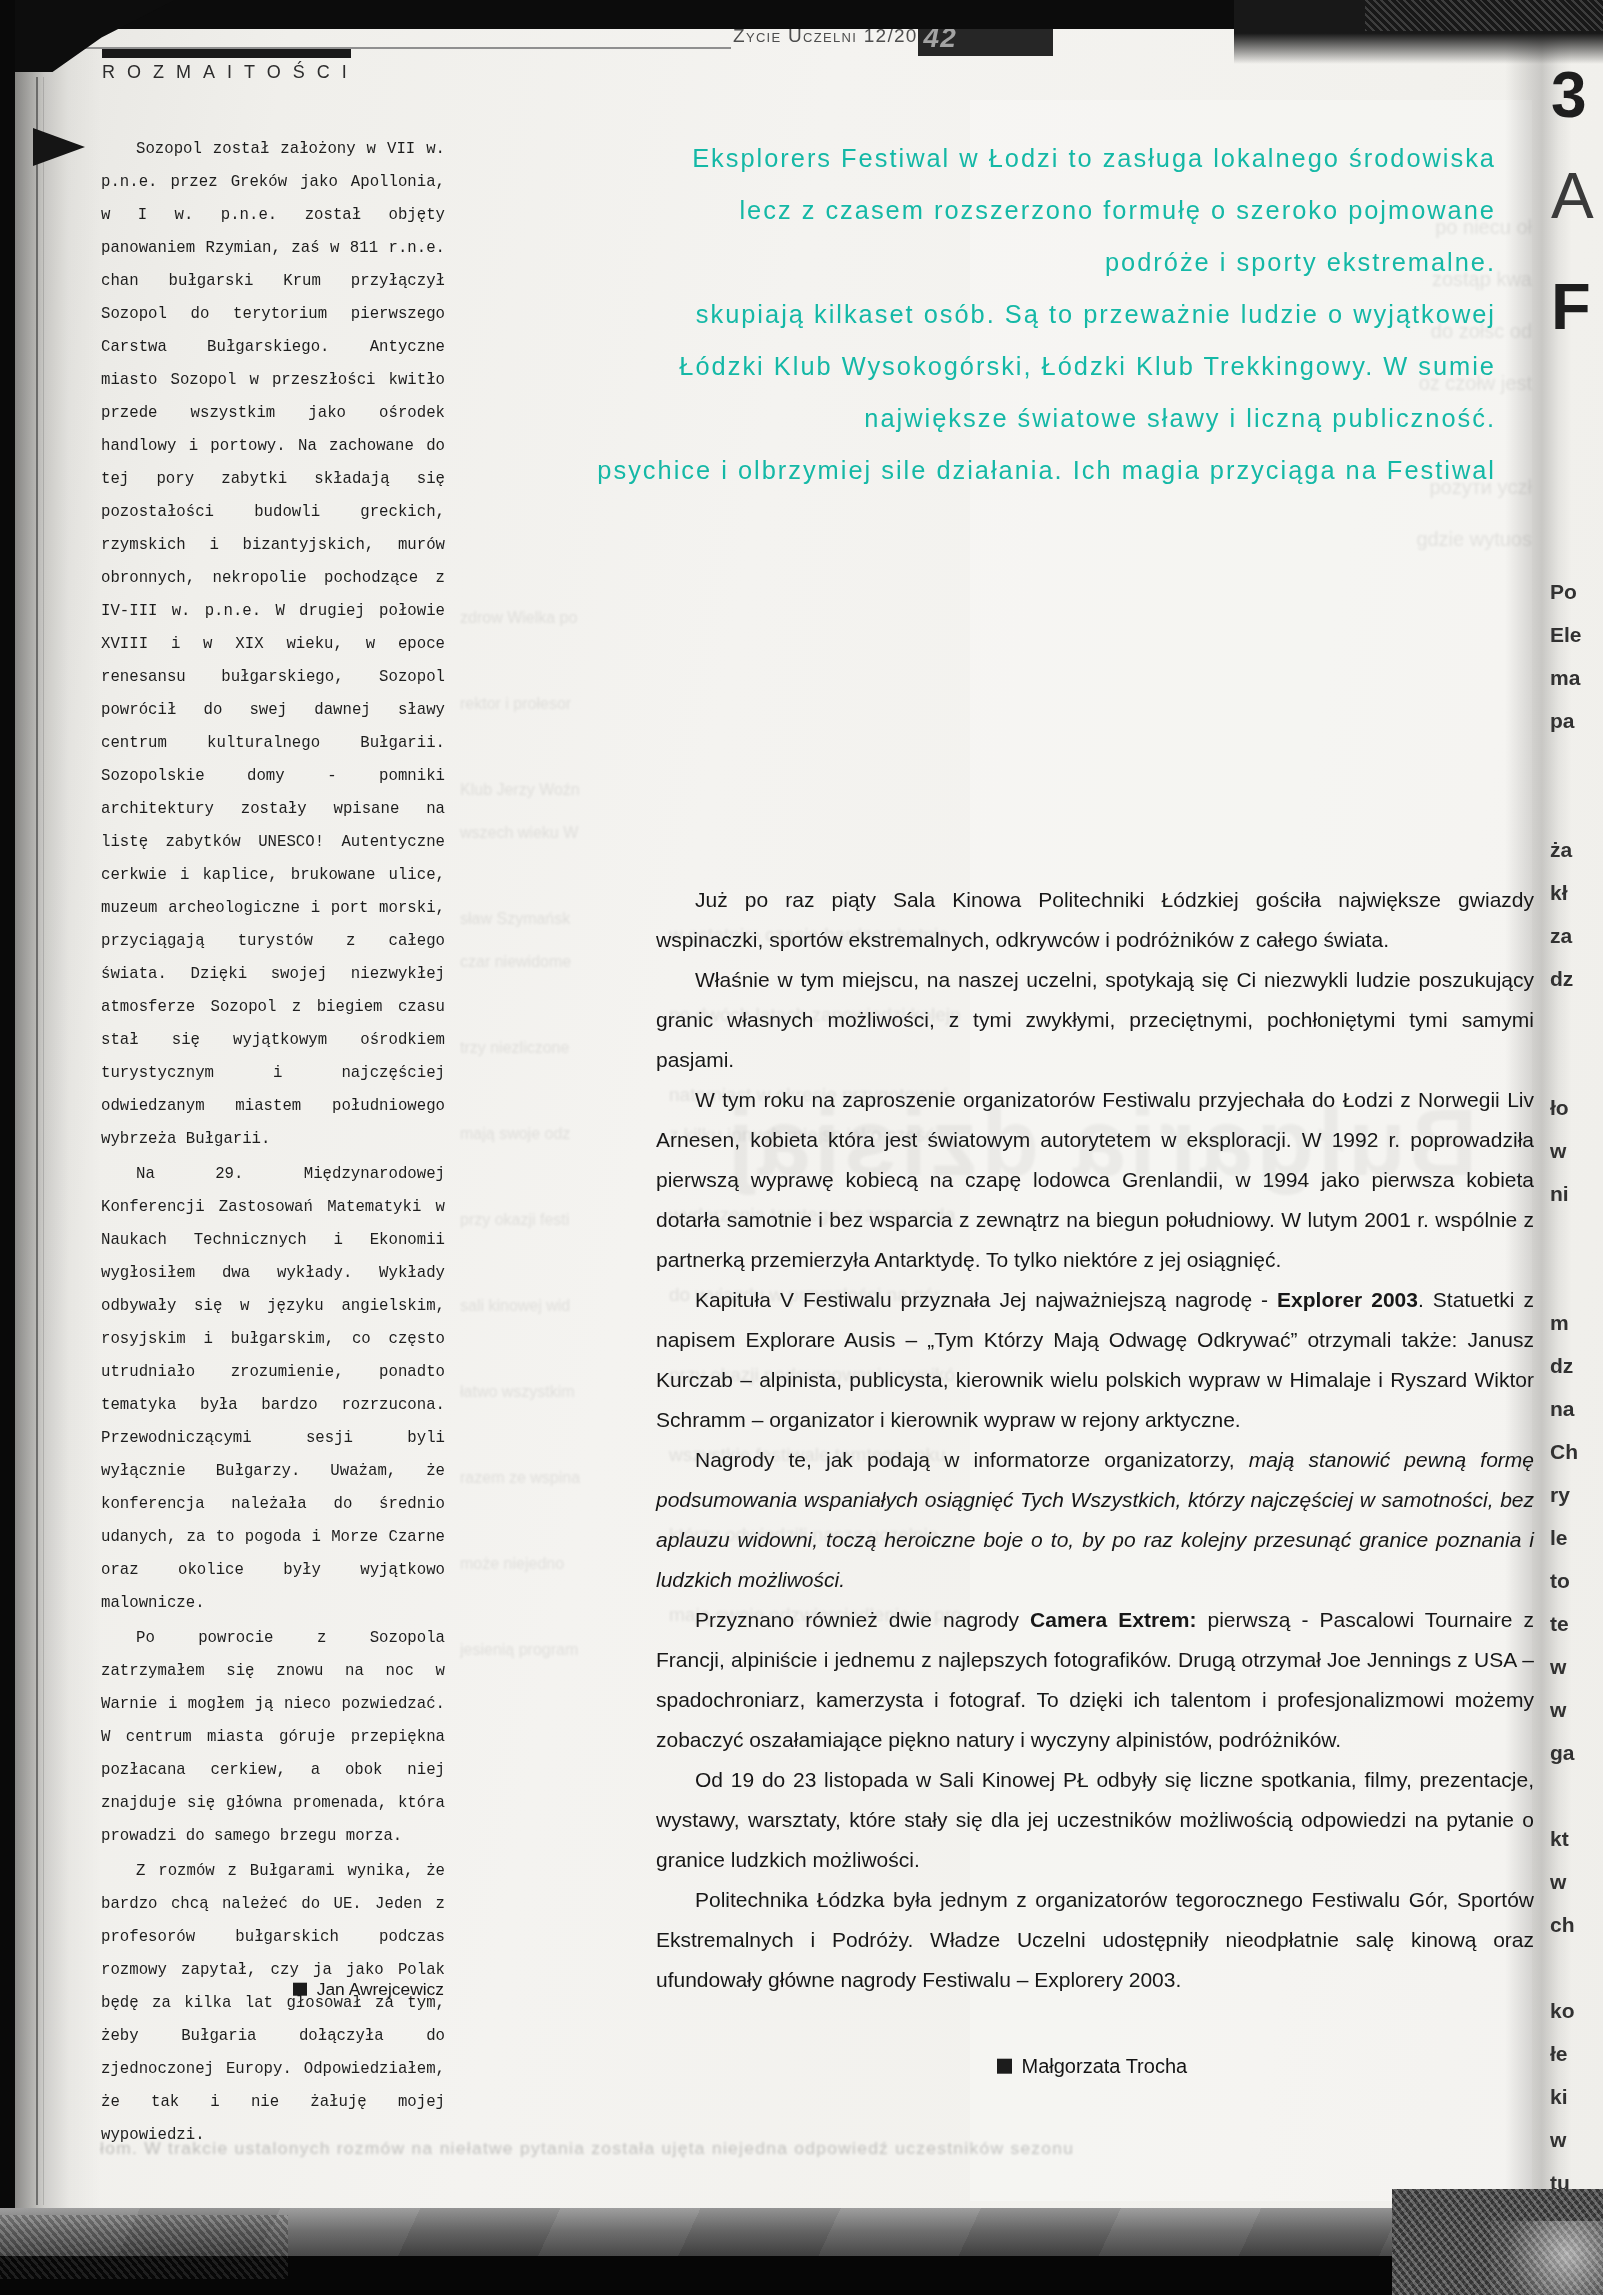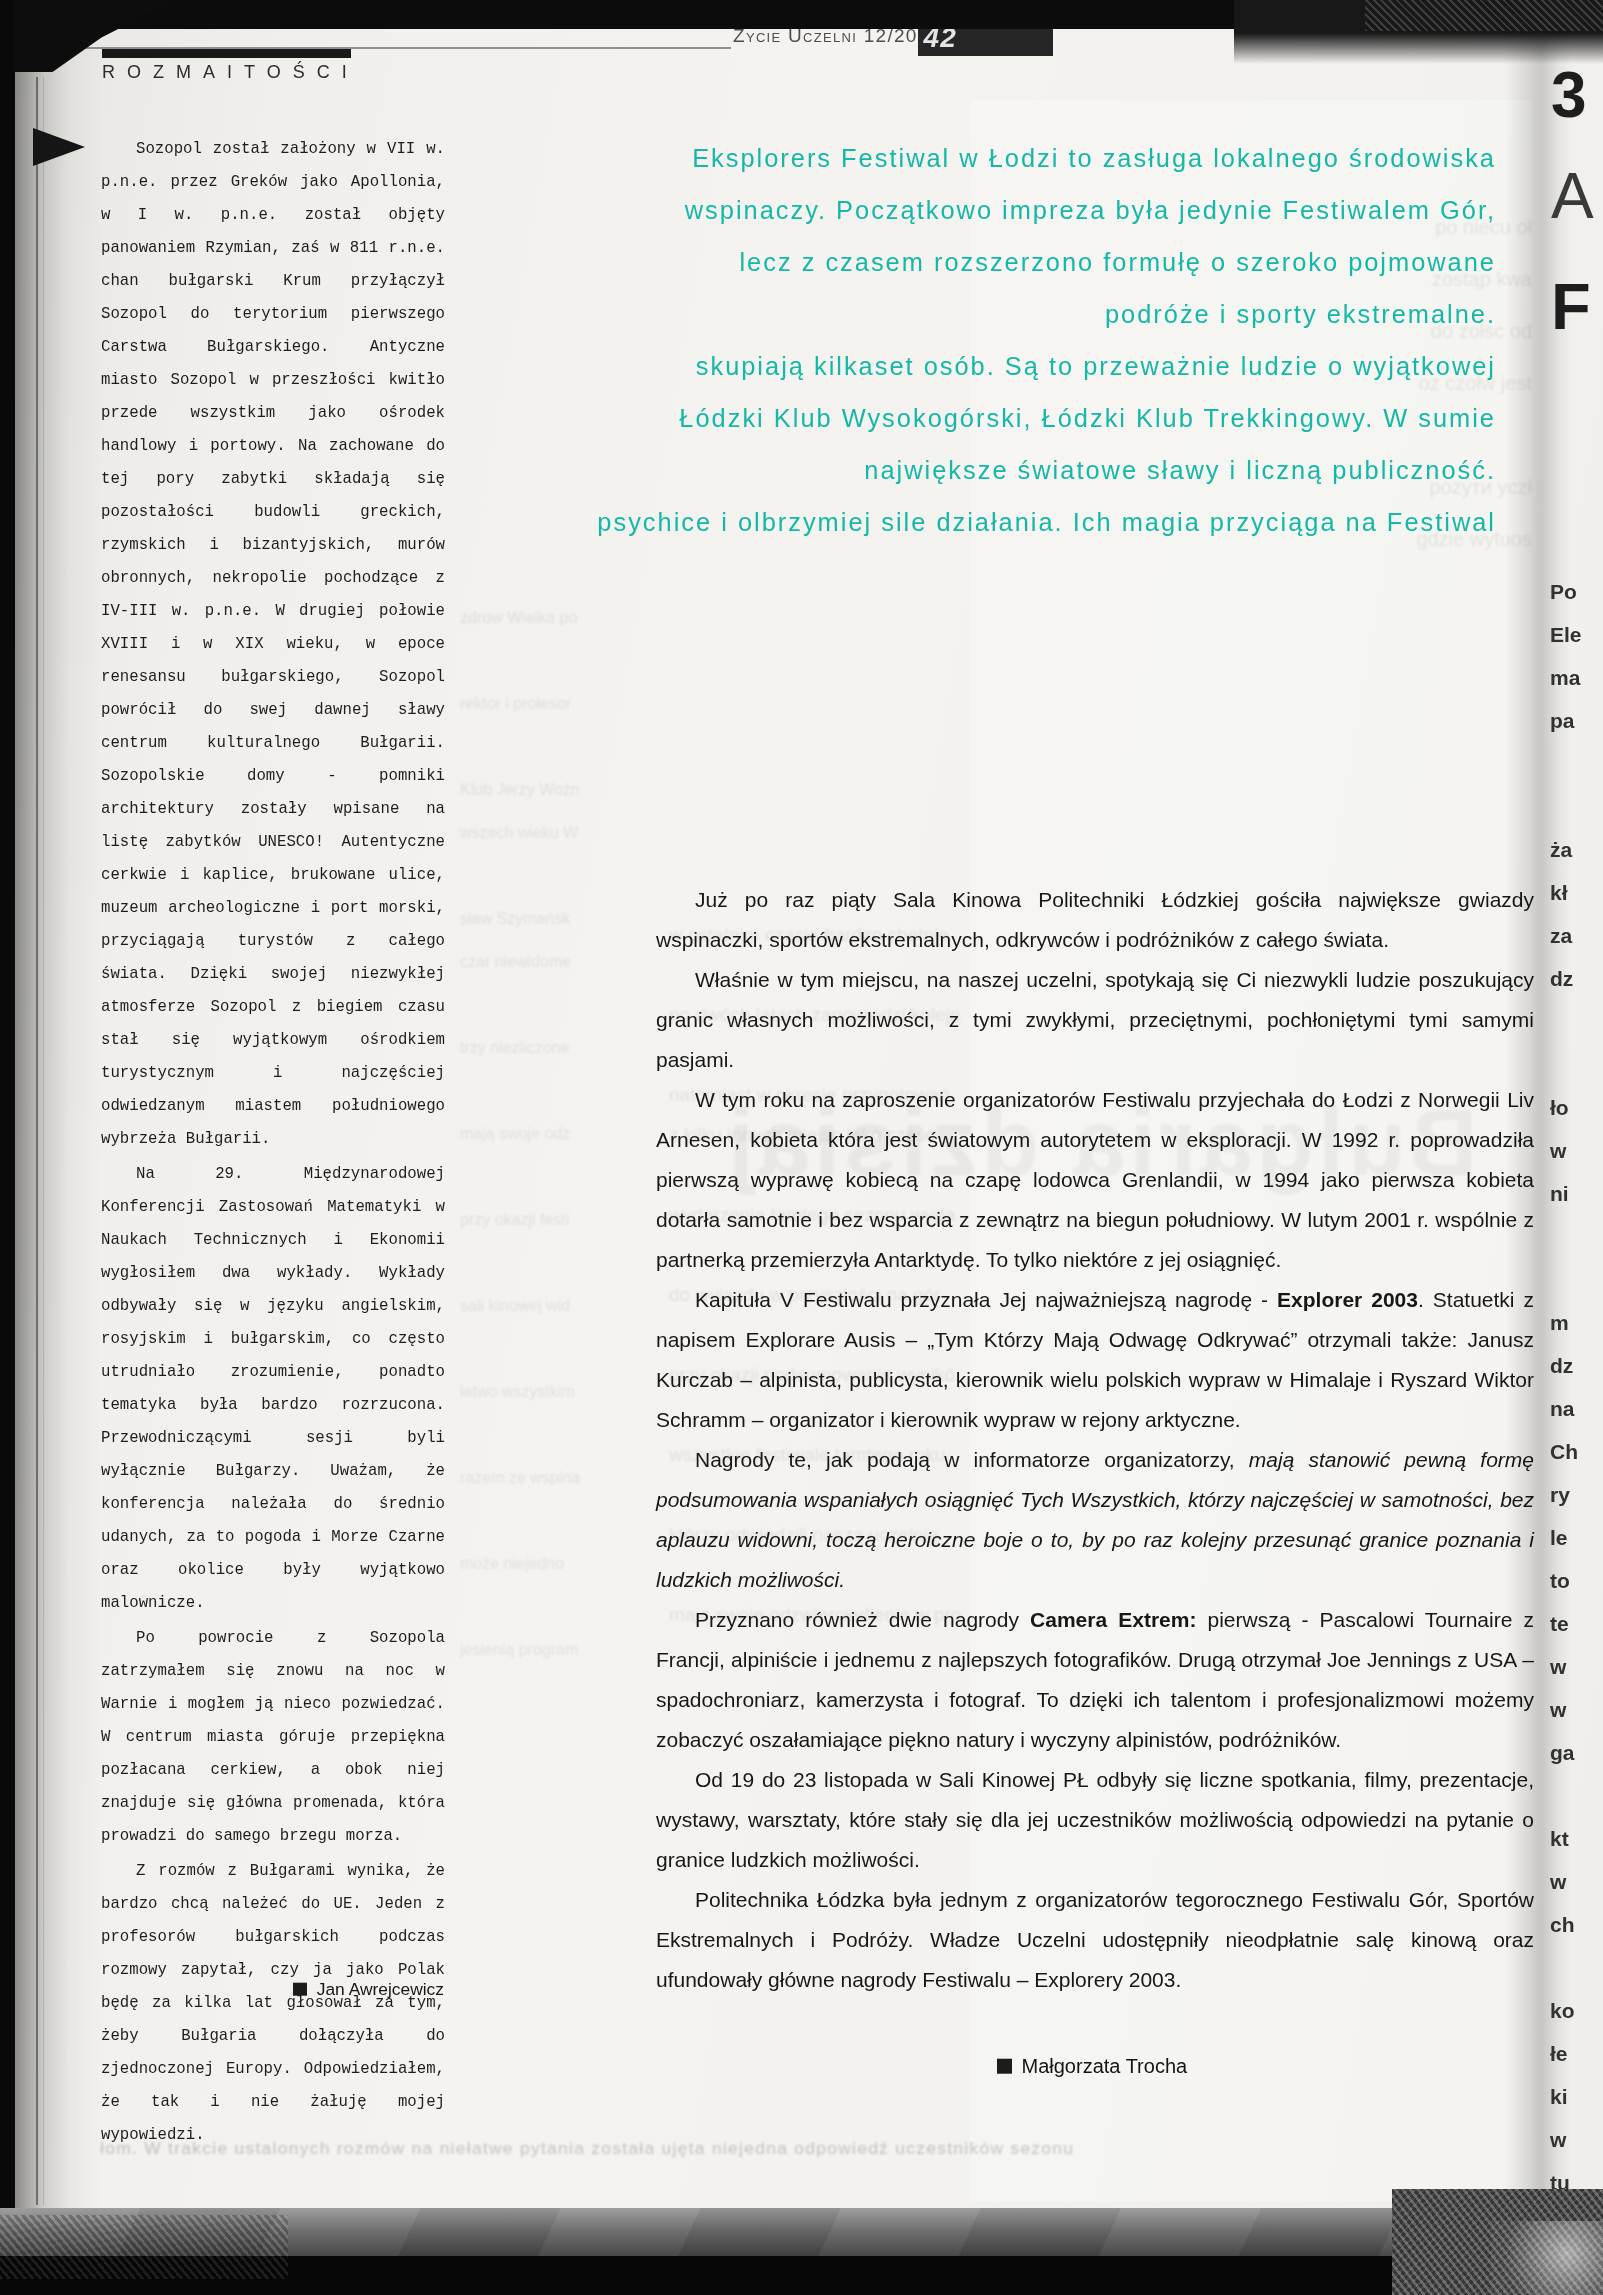--- a/index.html
+++ b/index.html
@@ -27,21 +27,21 @@
     background:linear-gradient(180deg,#181818 52%,rgba(24,24,24,0));}
   .top-right-texture{left:1365px;top:0;width:238px;height:31px;opacity:.5;
     background:repeating-linear-gradient(45deg,rgba(235,235,235,0.35) 0 2px,rgba(0,0,0,0) 2px 5.4px);}
   .left-black-strip{left:0;top:0;width:14.7px;height:2295px;background:#090909;}
   
   .header-rule{left:39px;top:47px;width:692px;height:2px;background:#8f8f8f;}
   .journal-title{left:733px;top:25.4px;font-size:19px;letter-spacing:1.3px;color:#4d4d4d;
     font-variant:small-caps;white-space:nowrap;}
   .page-badge{left:918px;top:25px;width:135px;height:31px;background:#262626;}
   .page-badge span{display:inline-block;margin:-2.7px 0 0 5.4px;font-size:28px;font-weight:700;
-    font-style:italic;color:#e5e5e5;letter-spacing:1.3px;}
+    font-style:italic;color:#a3a3a3;letter-spacing:1.3px;}
   .section-bar{left:102px;top:49px;width:249px;height:9.4px;background:#191919;}
   .section-label{left:102px;top:62px;font-size:18px;letter-spacing:12px;color:#2c2c2c;white-space:nowrap;}
   .arrow-marker{left:33px;top:128px;width:0;height:0;
     border-left:52px solid #151515;border-top:19.4px solid transparent;border-bottom:19.4px solid transparent;}
   
   .left-col{left:99px;top:131px;width:348px;font-size:15.7px;line-height:33px;
     color:#1d1d1d;text-align:justify;}
   .left-col p{margin:2px;text-indent:35px;font-family:Liberation Mono, monospace;}
   .signature{white-space:nowrap;}
   .left-signature{left:99px;top:1979px;width:345px;text-align:right;font-size:17.4px;color:#161616;}
@@ -183,21 +183,20 @@
     <p>Na 29. Międzynarodowej Konferencji Zastosowań Matematyki w Naukach Technicznych i Ekonomii wygłosiłem dwa wykłady. Wykłady odbywały się w języku angielskim, rosyjskim i bułgarskim, co często utrudniało zrozumienie, ponadto tematyka była bardzo rozrzucona. Przewodniczącymi sesji byli wyłącznie Bułgarzy. Uważam, że konferencja należała do średnio udanych, za to pogoda i Morze Czarne oraz okolice były wyjątkowo malownicze.</p>
     <p>Po powrocie z Sozopola zatrzymałem się znowu na noc w Warnie i mogłem ją nieco pozwiedzać. W centrum miasta góruje przepiękna pozłacana cerkiew, a obok niej znajduje się główna promenada, która prowadzi do samego brzegu morza.</p>
     <p>Z rozmów z Bułgarami wynika, że bardzo chcą należeć do UE. Jeden z profesorów bułgarskich podczas rozmowy zapytał, czy ja jako Polak będę za kilka lat głosował za tym, żeby Bułgaria dołączyła do zjednoczonej Europy. Odpowiedziałem, że tak i nie żałuję mojej wypowiedzi.</p>
   </div>
   <div class="abs left-signature signature">
     <span class="sq"></span><span>Jan Awrejcewicz</span>
   </div>
 
   <div class="abs lead">
     <div>Eksplorers Festiwal w Łodzi to zasługa lokalnego środowiska</div>
-    <div>wspinaczy. Początkowo impreza była jedynie Festiwalem Gór,</div>
     <div>lecz z czasem rozszerzono formułę o szeroko pojmowane</div>
     <div>podróże i sporty ekstremalne.</div>
     <div>skupiają kilkaset osób. Są to przeważnie ludzie o wyjątkowej</div>
     <div>Łódzki Klub Wysokogórski, Łódzki Klub Trekkingowy. W sumie</div>
     <div>największe światowe sławy i liczną publiczność.</div>
     <div>psychice i olbrzymiej sile działania. Ich magia przyciąga na Festiwal</div>
   </div>
 
 
   <div class="abs body-col">

